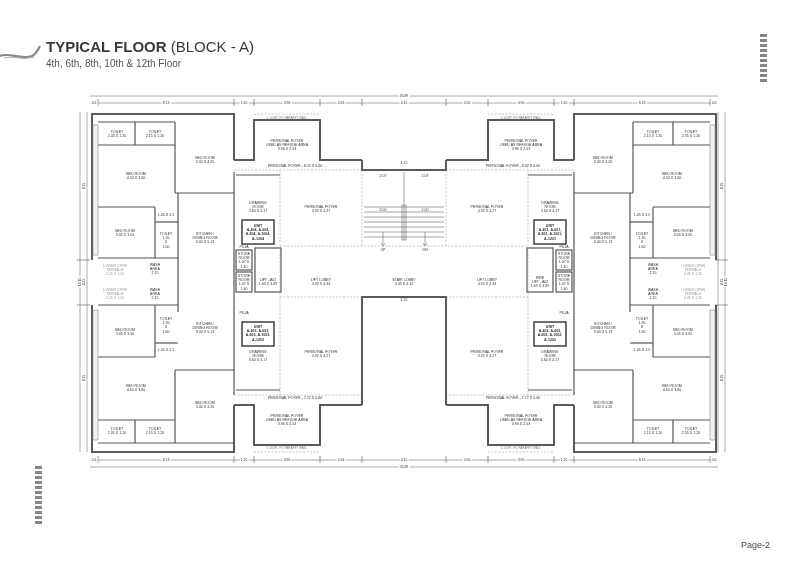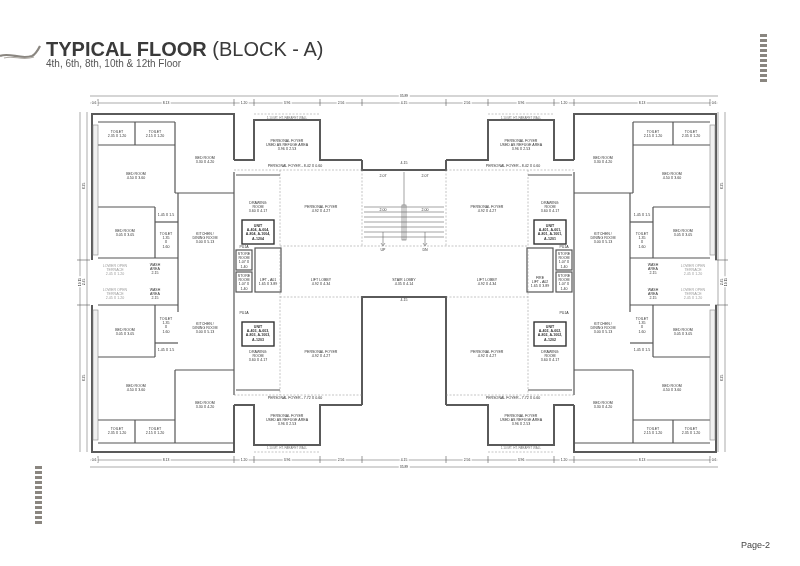--- a/index.html
+++ b/index.html
@@ -1,19 +1,19 @@
 <!DOCTYPE html>
 <html><head>
 <meta charset="utf-8">
 <style>
   html,body{margin:0;padding:0;background:#fff;}
   body{width:800px;height:566px;position:relative;overflow:hidden;font-family:"Liberation Sans",sans-serif;color:#333;}
   .hdr{position:absolute;left:0;top:38px;}
   .swoosh{position:absolute;left:0;top:6px;width:42px;height:18px;}
-  .title{position:absolute;left:46px;top:0;white-space:nowrap;font-size:20px;color:#3a3a3a;}
+  .title{position:absolute;left:46px;top:0;white-space:nowrap;font-size:15px;color:#3a3a3a;}
   .title b{font-weight:700;}
   .title span{font-weight:400;}
   .subtitle{position:absolute;left:46px;top:20px;white-space:nowrap;font-size:10px;color:#555;}
   .dashes{position:absolute;display:flex;flex-direction:column;gap:2px;}
   .dashes i{display:block;width:7px;height:3px;background:#8a8680;}
   .pageno{position:absolute;right:30px;top:540px;font-size:9px;color:#444;}
   .plan{position:absolute;left:0;top:0;width:800px;height:566px;}
   .t{position:absolute;font-size:3.6px;line-height:4.2px;color:#333;text-align:center;white-space:nowrap;transform:translate(-50%,-50%);}
   .ts{font-size:3px;color:#777;}
   .tg{color:#9a9a9a;}

